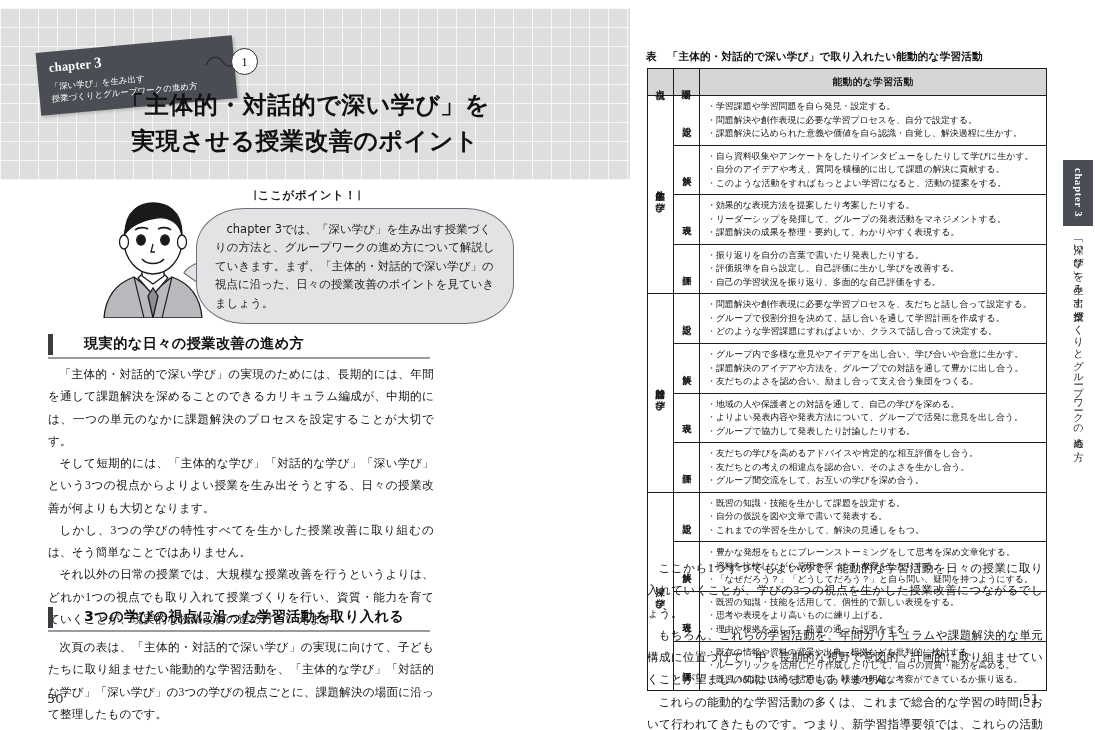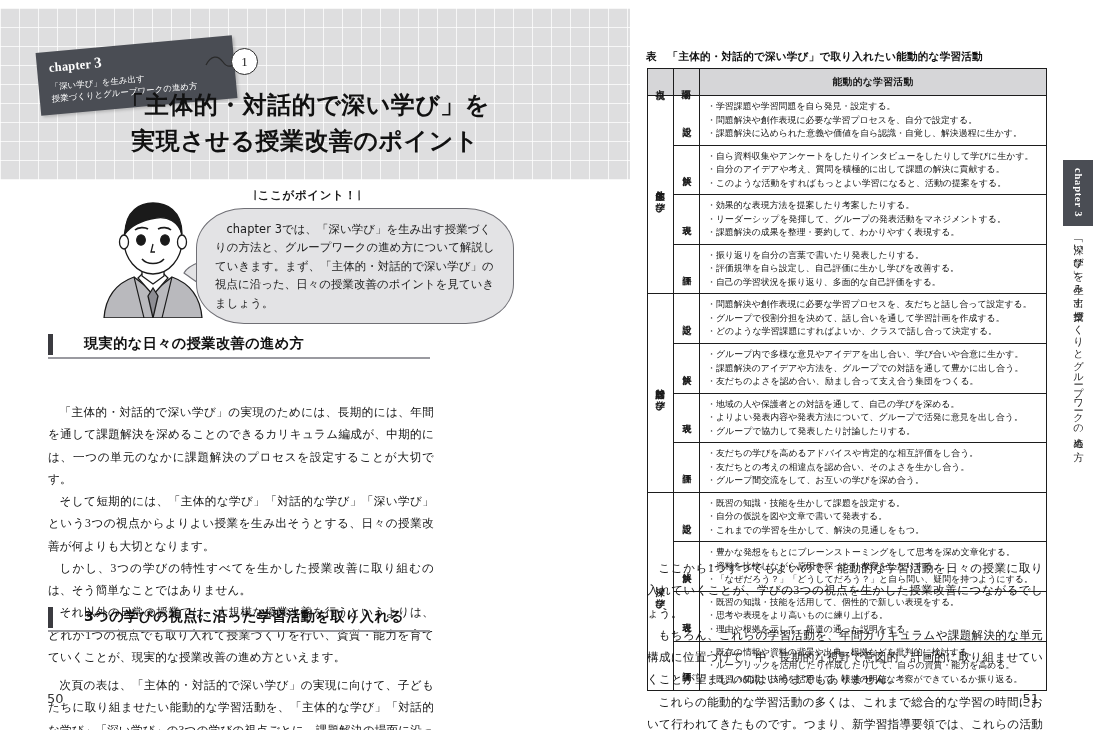--- a/index.html
+++ b/index.html
@@ -171,21 +171,20 @@
   }
   .para-block {
     position: absolute;
     left: 48px;
     width: 386px;
     font-size: 11.6px;
     line-height: 1.92;
     letter-spacing: .15px;
     text-align: justify;
     color: #131313;
-    margin-top: 38px;
   }
   .para-block p { margin: 0; text-indent: 1em; }
 
   .folio {
     position: absolute;
     bottom: 24px;
     font-family: "DejaVu Sans", "Liberation Sans", sans-serif;
     font-size: 13px;
     color: #333;
   }

